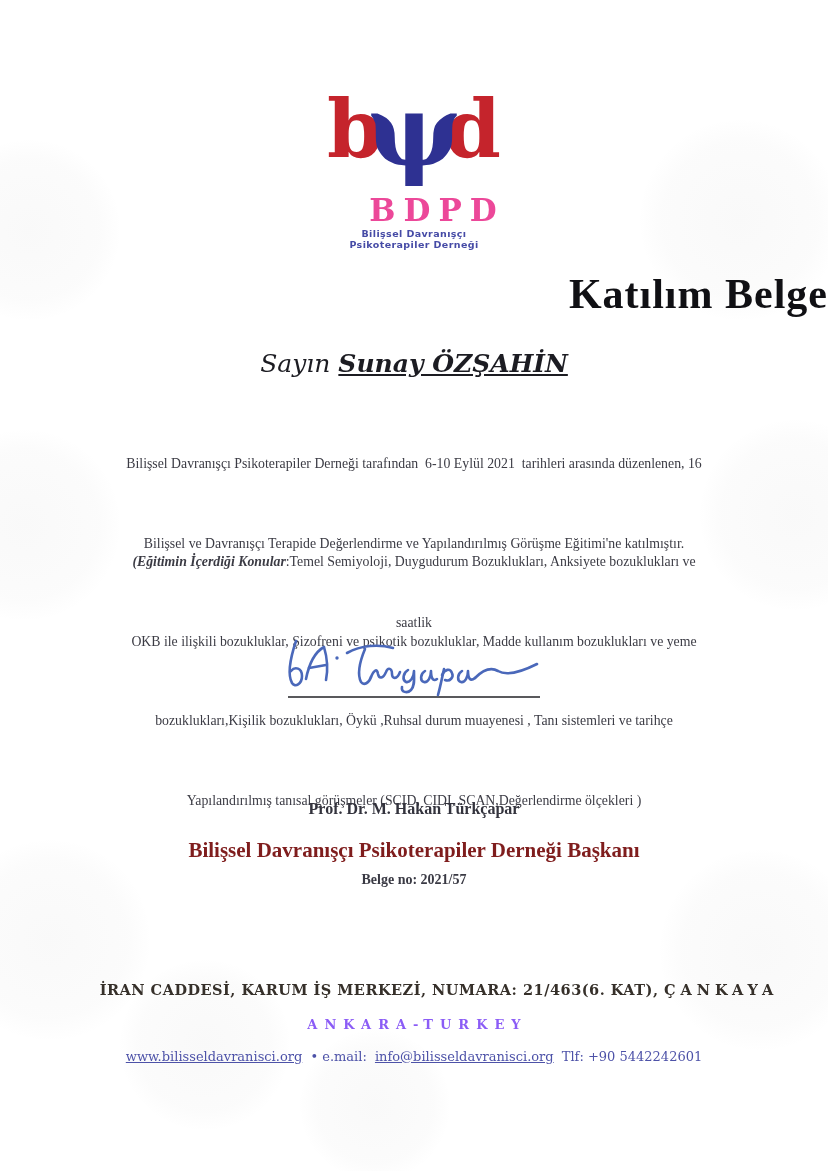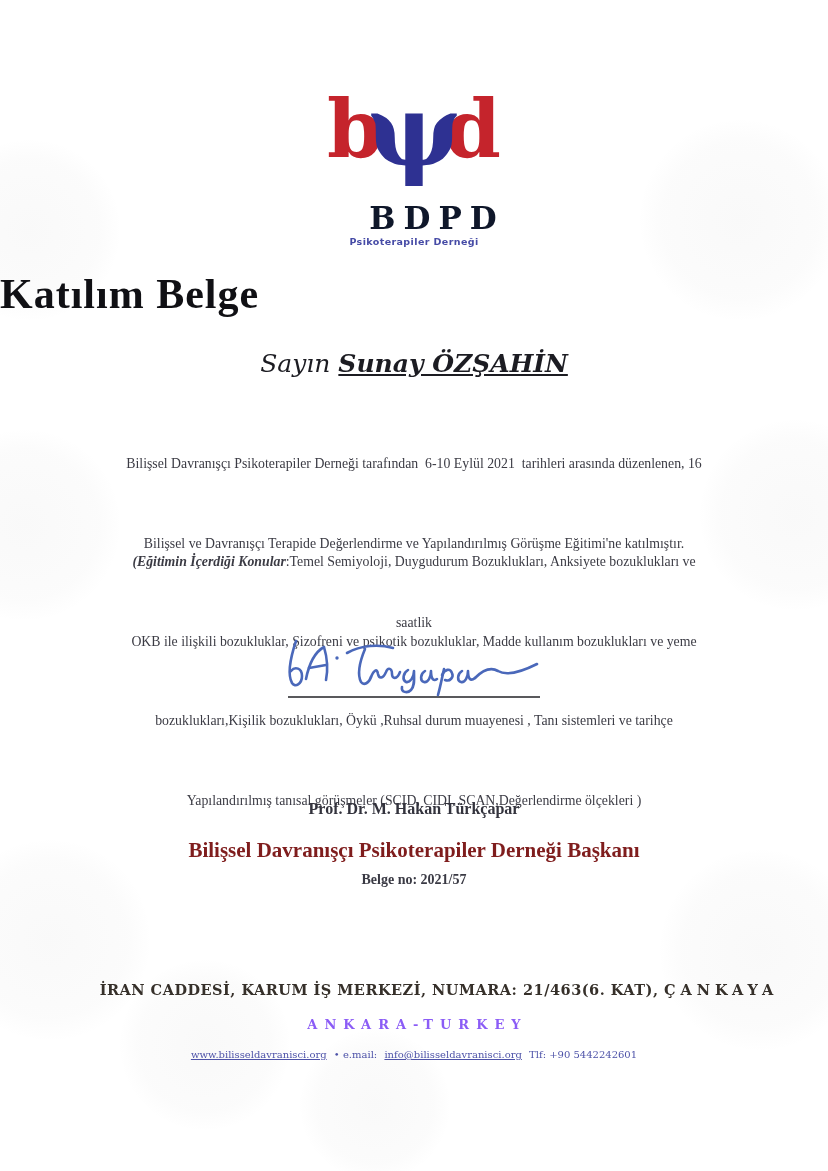--- a/index.html
+++ b/index.html
@@ -13,24 +13,24 @@
       background:radial-gradient(circle, rgba(140,140,140,0.05) 0%, rgba(140,140,140,0.03) 55%, rgba(140,140,140,0) 72%);
       pointer-events:none;}
   
   .logo-block{position:absolute;top:80px;left:0;width:100%;text-align:center;}
   .mark{display:flex;justify-content:center;align-items:baseline;height:108px;}
   .mark span{line-height:1;}
   .logo-b{font-family:"DejaVu Serif",serif;font-weight:bold;font-size:80px;color:#c5242c;margin-right:-16px;transform:translateY(-8px);}
   .logo-psi{font-family:"DejaVu Serif",serif;font-weight:bold;font-size:100px;color:#2e3192;position:relative;z-index:2;}
   .logo-d{font-family:"DejaVu Serif",serif;font-weight:bold;font-size:80px;color:#c5242c;margin-left:-16px;transform:translateY(-8px);}
   .logo-year{margin-top:2px;font-family:"DejaVu Sans",sans-serif;font-weight:bold;font-size:8px;letter-spacing:1px;color:#c5242c;}
-  .logo-acronym{margin-top:12px;font-family:"DejaVu Serif",serif;font-weight:bold;font-size:31px;letter-spacing:8px;color:#0f172a;text-indent:8px;padding-left:38px;}
+  .logo-acronym{margin-top:4px;font-family:"DejaVu Serif",serif;font-weight:bold;font-size:31px;letter-spacing:8px;color:#ec4899;text-indent:8px;padding-left:38px;}
   .logo-org{font-family:"DejaVu Sans",sans-serif;font-weight:bold;font-size:9.5px;line-height:11px;letter-spacing:.4px;color:#464ba6;}
   
-  .title{position:absolute;top:270px;left:0;width:100%;text-align:left;
+  .title{position:absolute;top:270px;left:0;width:100%;text-align:right;
          font-weight:bold;font-size:42px;letter-spacing:1px;color:#101014;}
   .recipient{position:absolute;top:349px;left:0;width:100%;text-align:center;
          font-family:"DejaVu Serif",serif;font-style:italic;font-size:25px;color:#1c1c22;}
   .recipient .rname{font-weight:bold;text-decoration:underline;text-align:right;}
   
   .para{position:absolute;left:64px;width:700px;text-align:center;
         font-size:13.8px;line-height:26.5px;color:#3b3b44;white-space:pre-wrap;}
   .p1{top:398px;}
   .p2{top:496px;}
   .p2 .lead{font-weight:bold;font-style:italic;}
@@ -44,21 +44,21 @@
         font-weight:bold;font-size:21px;color:#7f1d1d;}
   .doc-no{position:absolute;top:872px;left:0;width:100%;text-align:center;
         font-weight:bold;font-size:14px;color:#3a3a44;}
   
   .addr1{position:absolute;top:981px;left:0;width:100%;text-align:center;
         font-family:"DejaVu Serif",serif;font-weight:bold;font-size:14.5px;letter-spacing:.5px;color:#36302a;margin-left:25px;}
   .addr1 .spaced{letter-spacing:5px;}
   .addr2{position:absolute;top:1017px;left:0;width:100%;text-align:center;
         font-family:"DejaVu Serif",serif;font-weight:bold;font-size:13px;letter-spacing:7px;text-indent:7px;color:#8b5cf6;}
   .links{position:absolute;top:1049px;left:0;width:100%;text-align:center;
-        font-family:"DejaVu Serif",serif;font-size:10px;color:#4d52a8;}
+        font-family:"DejaVu Serif",serif;font-size:13px;color:#4d52a8;}
   .links .lnk{text-decoration:underline;color:#4d52a8;cursor:pointer;}
   .links span{margin:0 2px;}
 </style>
 </head>
 <body>
 
 <div class="page">
 
   <div class="wm" style="left:-60px;top:140px;width:180px;height:180px;"></div>
   <div class="wm" style="left:640px;top:120px;width:200px;height:200px;"></div>
@@ -69,20 +69,21 @@
   <div class="wm" style="left:120px;top:960px;width:170px;height:170px;"></div>
   <div class="wm" style="left:300px;top:1030px;width:150px;height:150px;"></div>
 
   <div class="logo-block">
     <div class="mark">
       <span class="logo-b">b</span>
       <span class="logo-psi">ψ</span>
       <span class="logo-d">d</span>
     </div>
     <div class="logo-acronym">BDPD</div>
+    <div class="logo-org">Bilişsel Davranışçı</div>
     <div class="logo-org">Psikoterapiler Derneği</div>
   </div>
 
   <div class="title">Katılım Belge</div>
 
   <div class="recipient">
     <span>Sayın </span><span class="rname">Sunay ÖZŞAHİN</span>
   </div>
 
   <div class="para p1">

